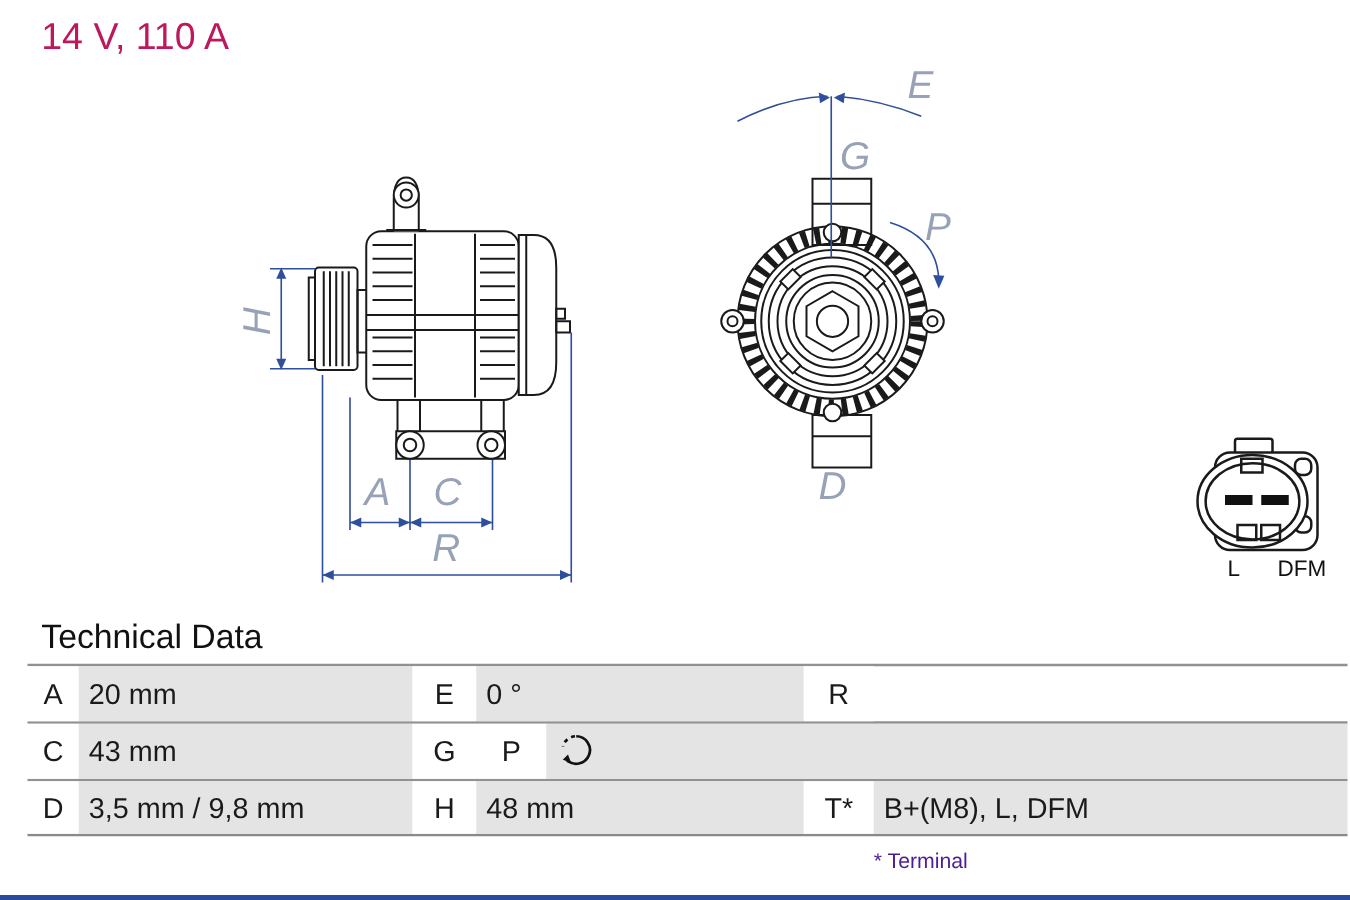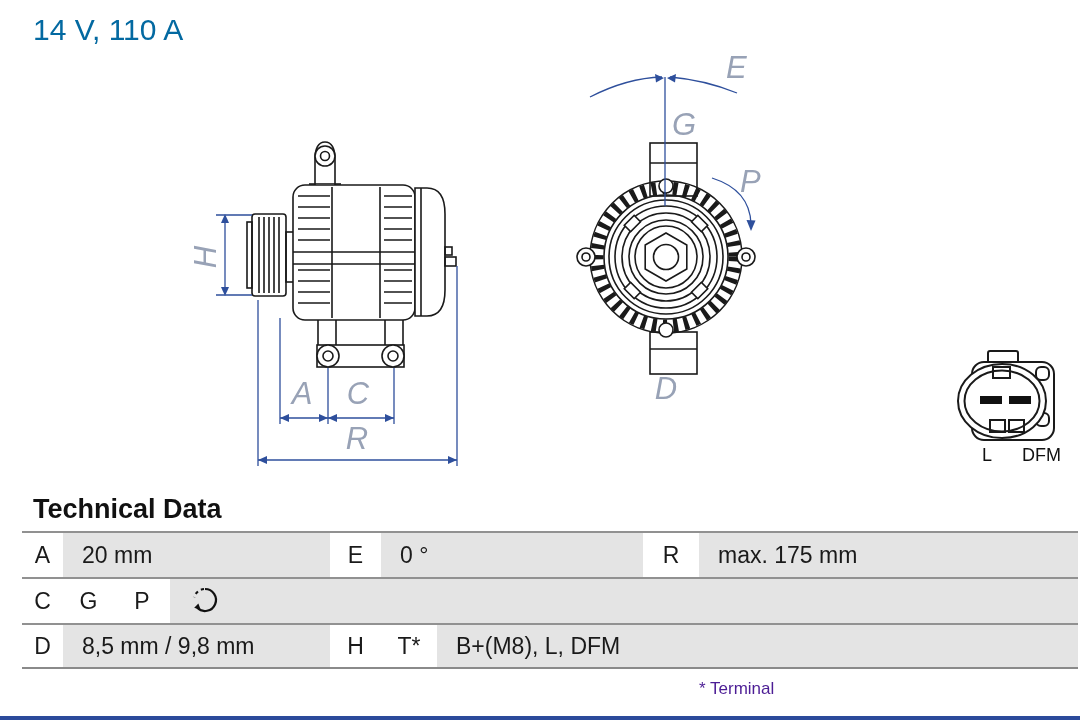--- a/index.html
+++ b/index.html
@@ -1,28 +1,28 @@
 <!DOCTYPE html>
 <html><head>
 <meta charset="utf-8">
 <style>
   *{box-sizing:border-box;margin:0;padding:0}
   html,body{width:1080px;height:720px;background:#fff;overflow:hidden;position:relative;
     font-family:"Liberation Sans",sans-serif;color:#1a1a1a}
-  .title{position:absolute;left:33px;top:13px;font-size:30px;color:#0369a1}
+  .title{position:absolute;left:33px;top:13px;font-size:30px;color:#be185d}
   #dwg{position:absolute;left:0;top:0}
   .draft{font-family:"Liberation Sans",sans-serif;font-style:italic;font-size:31px;fill:#98a2b6;stroke:none}
   .pinlbl{font-family:"Liberation Sans",sans-serif;font-size:18px;fill:#111;stroke:none}
-  .theading{position:absolute;left:33px;top:494px;font-size:27px;font-weight:bold;color:#111}
+  .theading{position:absolute;left:33px;top:494px;font-size:27px;font-weight:normal;color:#111}
   .ttable{position:absolute;left:22px;top:531px;width:1056px}
   .trow{display:flex;height:46px;border-top:2px solid #919191}
   .trow.last{border-bottom:2px solid #8a8a8a}
   .cell{display:flex;align-items:center;font-size:23px;color:#1a1a1a}
   .key{justify-content:center;background:#fff}
-  .val{background:#e4e4e4;padding-left:19px}
+  .val{background:#e4e4e4;padding-left:8px}
   .k1{width:41px}.v1{width:267px}.k2{width:51px}.v2{width:262px}.k3{width:56px}.v3{flex:1}
   .picon{display:inline-flex;align-items:center}
   .footnote{position:absolute;left:699px;top:679px;font-size:17px;color:#4c1d95}
   .bottombar{position:absolute;left:0;bottom:0;width:1080px;height:4px;background:#2b4a9b}
 </style>
 </head>
 <body>
 
 <div class="title">14 V, 110 A</div>
 
@@ -140,40 +140,41 @@
 
 <div class="theading">Technical Data</div>
 
 <div class="ttable">
   <div class="trow">
     <div class="cell key k1">A</div>
     <div class="cell val v1">20 mm</div>
     <div class="cell key k2">E</div>
     <div class="cell val v2">0 °</div>
     <div class="cell key k3">R</div>
-    <div class="cell val v3">max. 175 mm</div>
   </div>
   <div class="trow">
     <div class="cell key k1">C</div>
+    <div class="cell val v1">43 mm</div>
     <div class="cell key k2">G</div>
     <div class="cell key k3">P</div>
     <div class="cell val v3">
       <span class="picon">
         <svg width="34" height="32" viewBox="0 0 34 32">
           <path d="M16,4 A11,11 0 1 1 8.2,22.8" stroke="#111" stroke-width="2.2" fill="none"></path>
           <path d="M15,4 A11,11 0 0 0 5.3,12.3" stroke="#111" stroke-width="2.2" fill="none" stroke-dasharray="3.2 3.4"></path>
           <polygon points="5.2,22.8 11.8,24.9 9.4,18.6" fill="#111"></polygon>
         </svg>
       </span>
     </div>
   </div>
   <div class="trow last">
     <div class="cell key k1">D</div>
-    <div class="cell val v1">8,5 mm / 9,8 mm</div>
+    <div class="cell val v1">3,5 mm / 9,8 mm</div>
     <div class="cell key k2">H</div>
+    <div class="cell val v2">48 mm</div>
     <div class="cell key k3">T*</div>
     <div class="cell val v3">B+(M8), L, DFM</div>
   </div>
 </div>
 
 <div class="footnote">* Terminal</div>
 
 <div class="bottombar"></div>
 
 </body></html>

